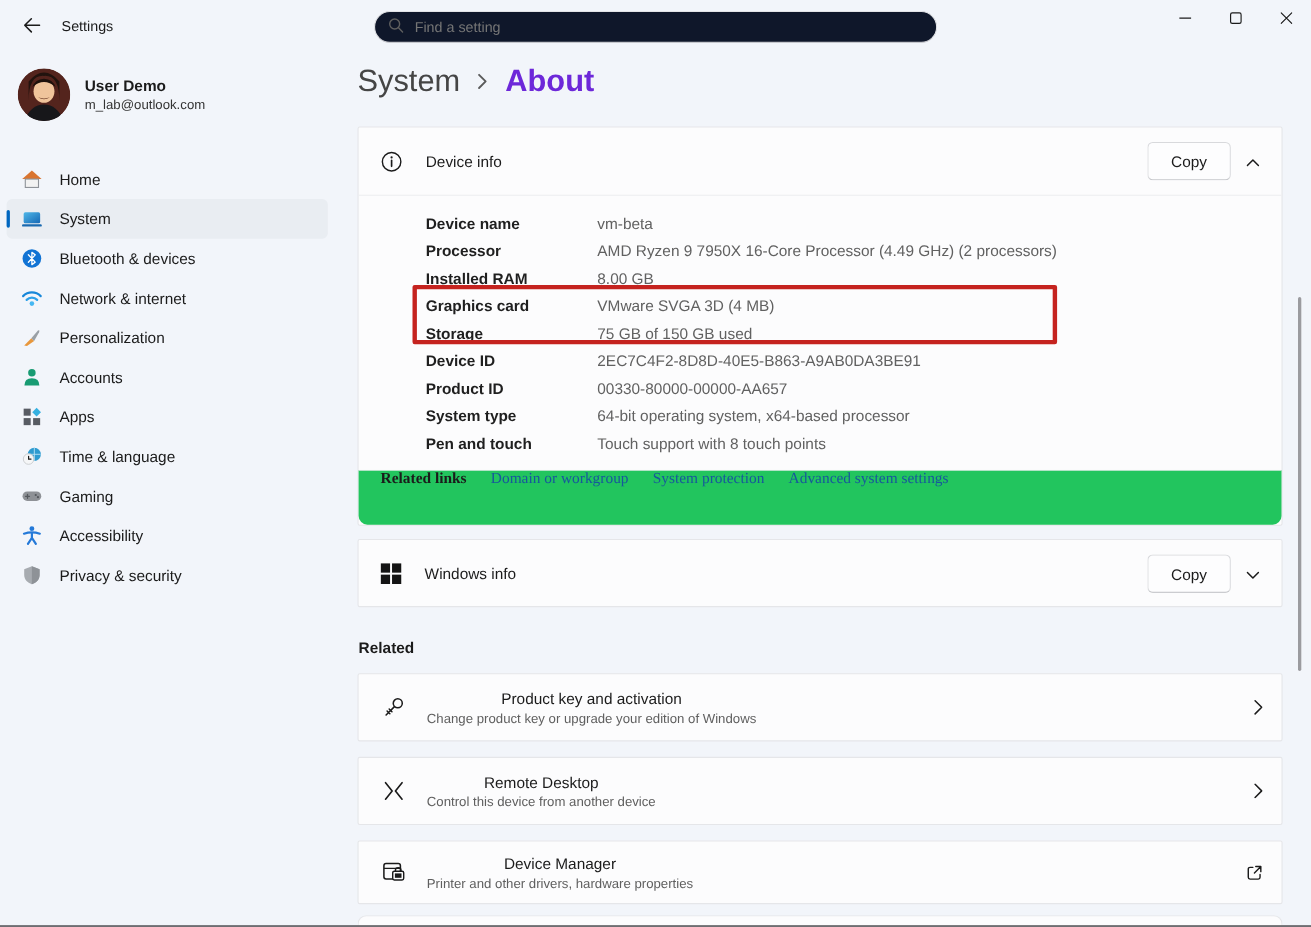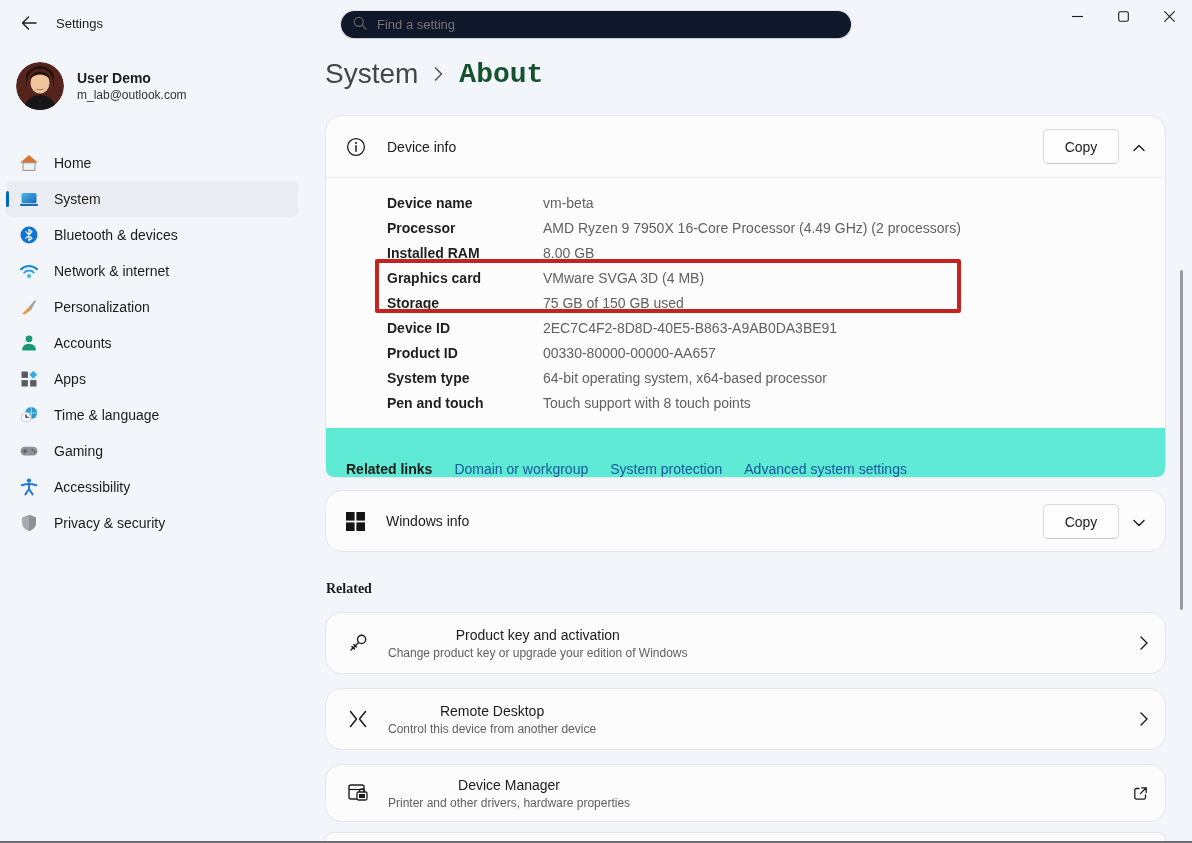--- a/index.html
+++ b/index.html
@@ -33,49 +33,49 @@
   .nav-item.selected { background:#E9EDF2; }
   .nav-item.selected::before { content:""; position:absolute; left:0; top:10px; width:3px; height:16px;
               border-radius:2px; background:#0067C0; }
   .nav-icon { width:20px; height:20px; flex:none; display:flex; align-items:center; justify-content:center; }
   .nav-label { font-size:14px; }
 
   
   .content { position:absolute; left:325px; top:48px; width:841px; bottom:0; }
   .breadcrumb { position:absolute; top:10px; left:0; font-size:28px; display:flex; align-items:center; gap:15px; }
   .crumb-parent { color:#454545; cursor:pointer; }
-  .crumb-current { font-weight:bold; color:#14532d;font-family:Liberation Mono, monospace; }
-
-  .card { background:#FCFCFD; border:1px solid #E5E6E9; border-radius:16px; }
+  .crumb-current { font-weight:bold; color:#6d28d9; }
+
+  .card { background:#FCFCFD; border:1px solid #E5E6E9; border-radius:2px; }
 
   .card-device { position:absolute; top:67px; left:0; width:841px; height:363px; }
   .ci-header { position:relative; height:62px; display:flex; align-items:center; border-bottom:1px solid #EDEEF1; }
   .ci-icon { margin-left:20px; display:flex; }
   .ci-title { margin-left:21px; font-size:14px; }
   .copy-btn { position:absolute; right:46px; top:13px; width:76px; height:35px; background:#FDFDFE;
               border:1px solid #D8D9DC; border-bottom-color:#C6C7CB; border-radius:5px; font-size:14px;
               display:flex; align-items:center; justify-content:center; cursor:pointer; }
   .chev-btn { position:absolute; right:10px; top:15px; width:32px; height:32px; display:flex;
               align-items:center; justify-content:center; cursor:pointer; }
   .ci-details { position:relative; padding-top:12px; }
   .ci-row { display:flex; height:25px; align-items:center; }
   .ci-label { width:156px; margin-left:61px; color:#1F1F1F; flex:none;font-weight:bold; }
   .ci-value { color:#616161; }
   .highlight-box { position:absolute; left:49px; top:143px; width:586px; height:54px;
               border:4px solid #C5231F; border-radius:2px; pointer-events:none; z-index:2; }
   .ci-links { position:absolute; left:0; right:0; bottom:0; height:50px; border-top:1px solid #EDEEF1;
-              display:flex; align-items:flex-end; gap:22px; padding-left:20px; background:#5eead4;
-              border-radius:0 0 8px 8px; }
+              display:flex; align-items:flex-start; gap:22px; padding-left:20px; background:#22c55e;
+              border-radius:0 0 8px 8px;font-family:Liberation Serif, serif; }
   .ci-links-label { font-weight:bold; }
   .link { color:#17579C; cursor:pointer; }
 
   .card-windows { position:absolute; top:442px; left:0; width:841px; height:62px; }
   .card-windows .ci-header { border-bottom:none; height:60px; }
 
-  .related-heading { position:absolute; top:533px; left:1px; font-size:14px; font-weight:bold;font-family:Liberation Serif, serif; }
+  .related-heading { position:absolute; top:533px; left:1px; font-size:14px; font-weight:bold; }
   .rcard { position:absolute; left:0; width:841px; height:62px; display:flex; align-items:center;text-align:center; }
   .rcard-icon { margin-left:19px; width:26px; display:flex; justify-content:center; flex:none; }
   .rcard-text { margin-left:17px; display:flex; flex-direction:column; gap:3px; }
   .rcard-title { font-size:14px; }
   .rcard-sub { font-size:12px; color:#5F5F5F; }
   .rcard-trailing { position:absolute; right:17px; display:flex; }
   .rc1 { top:564px; } .rc2 { top:640px; } .rc3 { top:716px; height:58px; }
   .partial-card { position:absolute; top:784px; left:0; width:841px; height:20px;
                   border-radius:8px 8px 0 0; border-bottom:none; }
 

